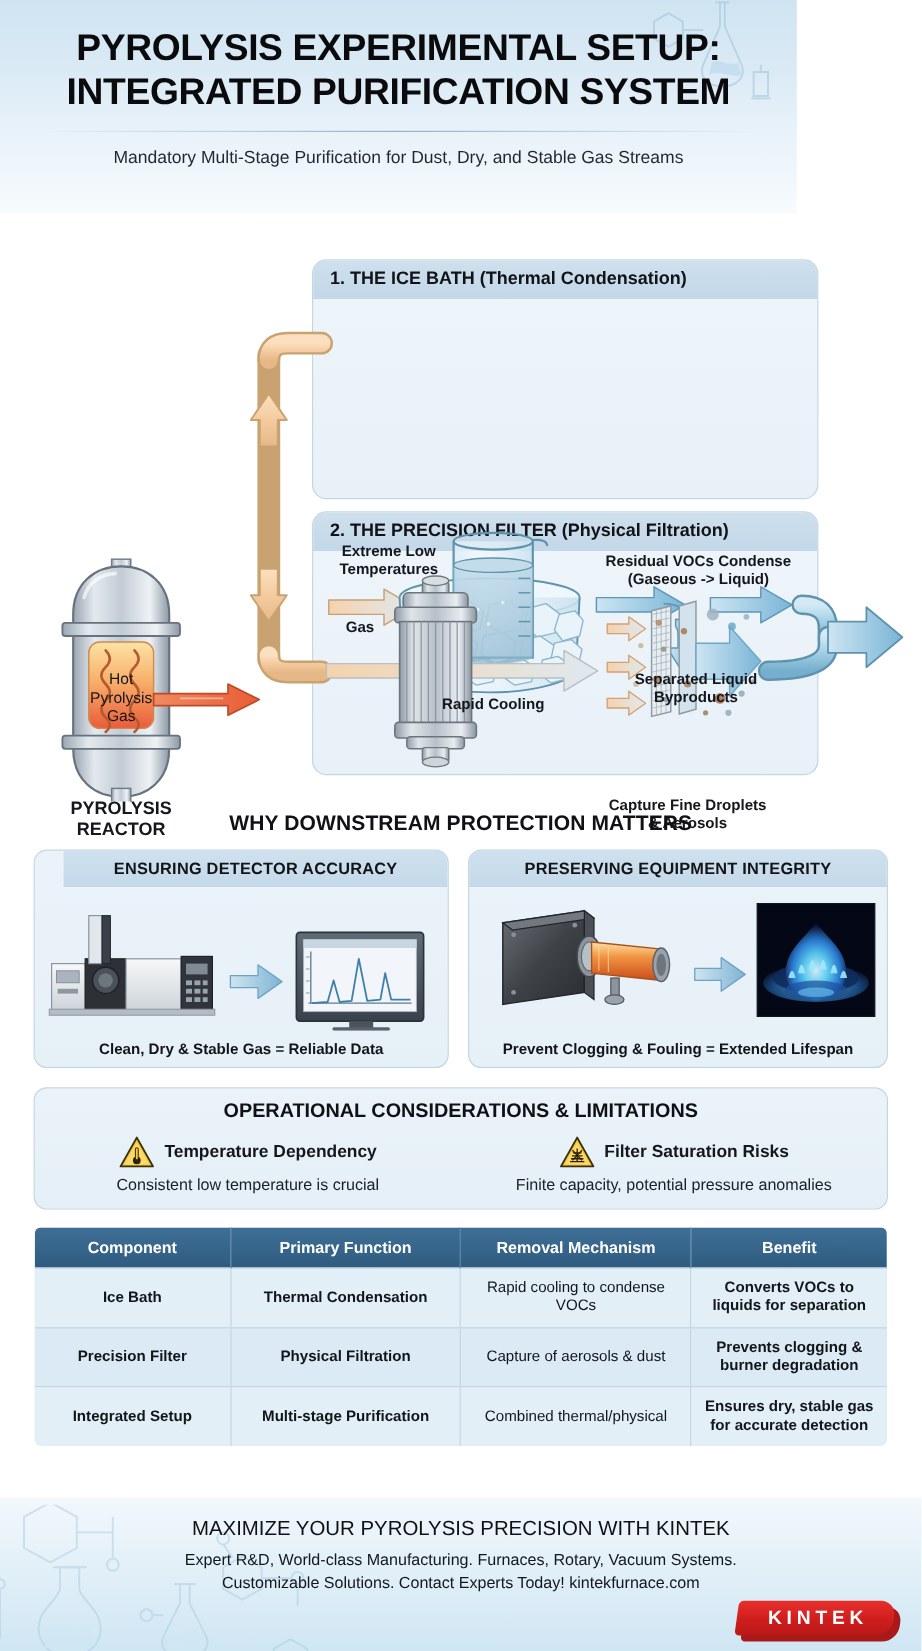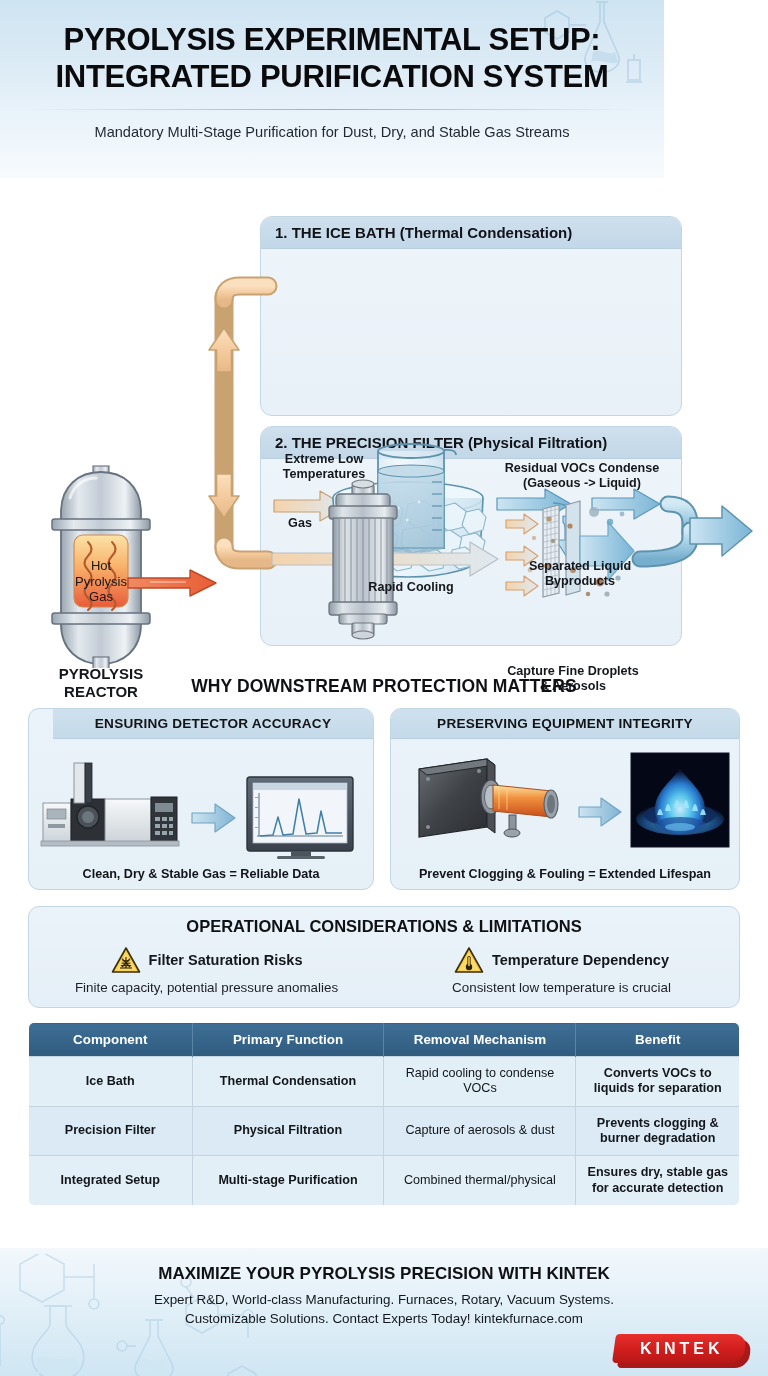--- a/index.html
+++ b/index.html
@@ -144,21 +144,21 @@
   table.summary tr.r2 td { background: #e3eff7; }
   table.summary td.strong { font-weight: 700; }
 
   
   .footer {
     position: absolute; left:0; bottom:0; width: 768px; height: 128px;
     background: linear-gradient(180deg,#f2f8fc 0%, #dfeef7 55%, #cfe6f3 100%);
     overflow: hidden;
   }
   .ft-deco { position:absolute; left:-10px; bottom:-18px; opacity:.5; }
-  .ft-t1 { position:relative; z-index:3; text-align:center; padding-top:16px; font-size:17px; font-weight:700; color:#101114; }
+  .ft-t1 { position:relative; z-index:3; text-align:center; padding-top:16px; font-size:17px; font-weight:400; color:#101114; }
   .ft-t2 { position:relative; z-index:3; text-align:center; margin-top:7px; font-size:13.4px; color:#13181e; line-height:1.38; }
   .kintek {
     position:absolute; right: 18px; bottom: 8px; z-index: 5;
     width: 136px; height: 34px;
   }
   .k-shadow {
     position:absolute; left:5px; top:5px; width:131px; height:29px;
     background:#a81a1a; border-radius:4px 13px 13px 4px; transform: skewX(-8deg);
   }
   .k-body {
@@ -623,46 +623,46 @@
 
   <div style="width:712px; margin: 8px auto 0;">
     <div class="ops-box">
       <div class="ops-title">OPERATIONAL CONSIDERATIONS &amp; LIMITATIONS</div>
       <div class="ops-row">
         <div class="ops-col">
           <div class="ops-h">
             <svg width="30" height="28" viewBox="0 0 30 28">
               <path d="M15 2 L28.5 26 L1.5 26 Z" fill="#f5c842" stroke="#3a2f0b" stroke-width="1.6" stroke-linejoin="round"></path>
               <path d="M15 6 L25.5 24.5 L4.5 24.5 Z" fill="#fbd96a" stroke="none"></path>
+              <rect x="13.4" y="10" width="3.2" height="9" rx="1.6" fill="#2b2209"></rect>
+              <circle cx="15" cy="21" r="3.2" fill="#2b2209"></circle>
+              <rect x="14.2" y="11" width="1.6" height="9" fill="#f5c842"></rect>
+            </svg>
+            <span class="ops-h-t">Temperature Dependency</span>
+          </div>
+          <div class="ops-d">Consistent low temperature is crucial</div>
+        </div>
+        <div class="ops-col">
+          <div class="ops-h">
+            <svg width="30" height="28" viewBox="0 0 30 28">
+              <path d="M15 2 L28.5 26 L1.5 26 Z" fill="#f5c842" stroke="#3a2f0b" stroke-width="1.6" stroke-linejoin="round"></path>
+              <path d="M15 6 L25.5 24.5 L4.5 24.5 Z" fill="#fbd96a" stroke="none"></path>
               <g stroke="#2b2209" stroke-width="1.1">
                 <path d="M9 22 L21 22"></path>
                   <path d="M9.8 19.6 L20.2 19.6"></path>
                 <path d="M10.6 17.2 L19.4 17.2"></path>
                   <path d="M11.4 14.8 L18.6 14.8"></path>
                 <path d="M15 11 L15 22"></path>
                   <path d="M11 12.6 L19 21"></path>
                   <path d="M19 12.6 L11 21"></path>
               </g>
             </svg>
             <span class="ops-h-t">Filter Saturation Risks</span>
           </div>
           <div class="ops-d">Finite capacity, potential pressure anomalies</div>
-        </div>
-        <div class="ops-col">
-          <div class="ops-h">
-            <svg width="30" height="28" viewBox="0 0 30 28">
-              <path d="M15 2 L28.5 26 L1.5 26 Z" fill="#f5c842" stroke="#3a2f0b" stroke-width="1.6" stroke-linejoin="round"></path>
-              <path d="M15 6 L25.5 24.5 L4.5 24.5 Z" fill="#fbd96a" stroke="none"></path>
-              <rect x="13.4" y="10" width="3.2" height="9" rx="1.6" fill="#2b2209"></rect>
-              <circle cx="15" cy="21" r="3.2" fill="#2b2209"></circle>
-              <rect x="14.2" y="11" width="1.6" height="9" fill="#f5c842"></rect>
-            </svg>
-            <span class="ops-h-t">Temperature Dependency</span>
-          </div>
-          <div class="ops-d">Consistent low temperature is crucial</div>
         </div>
       </div>
     </div>
   </div>
 
   <div class="tbl-wrap" style="margin-top:14px;">
     <table class="summary">
       <thead>
         <tr>
           <th style="width:23%">Component</th>

